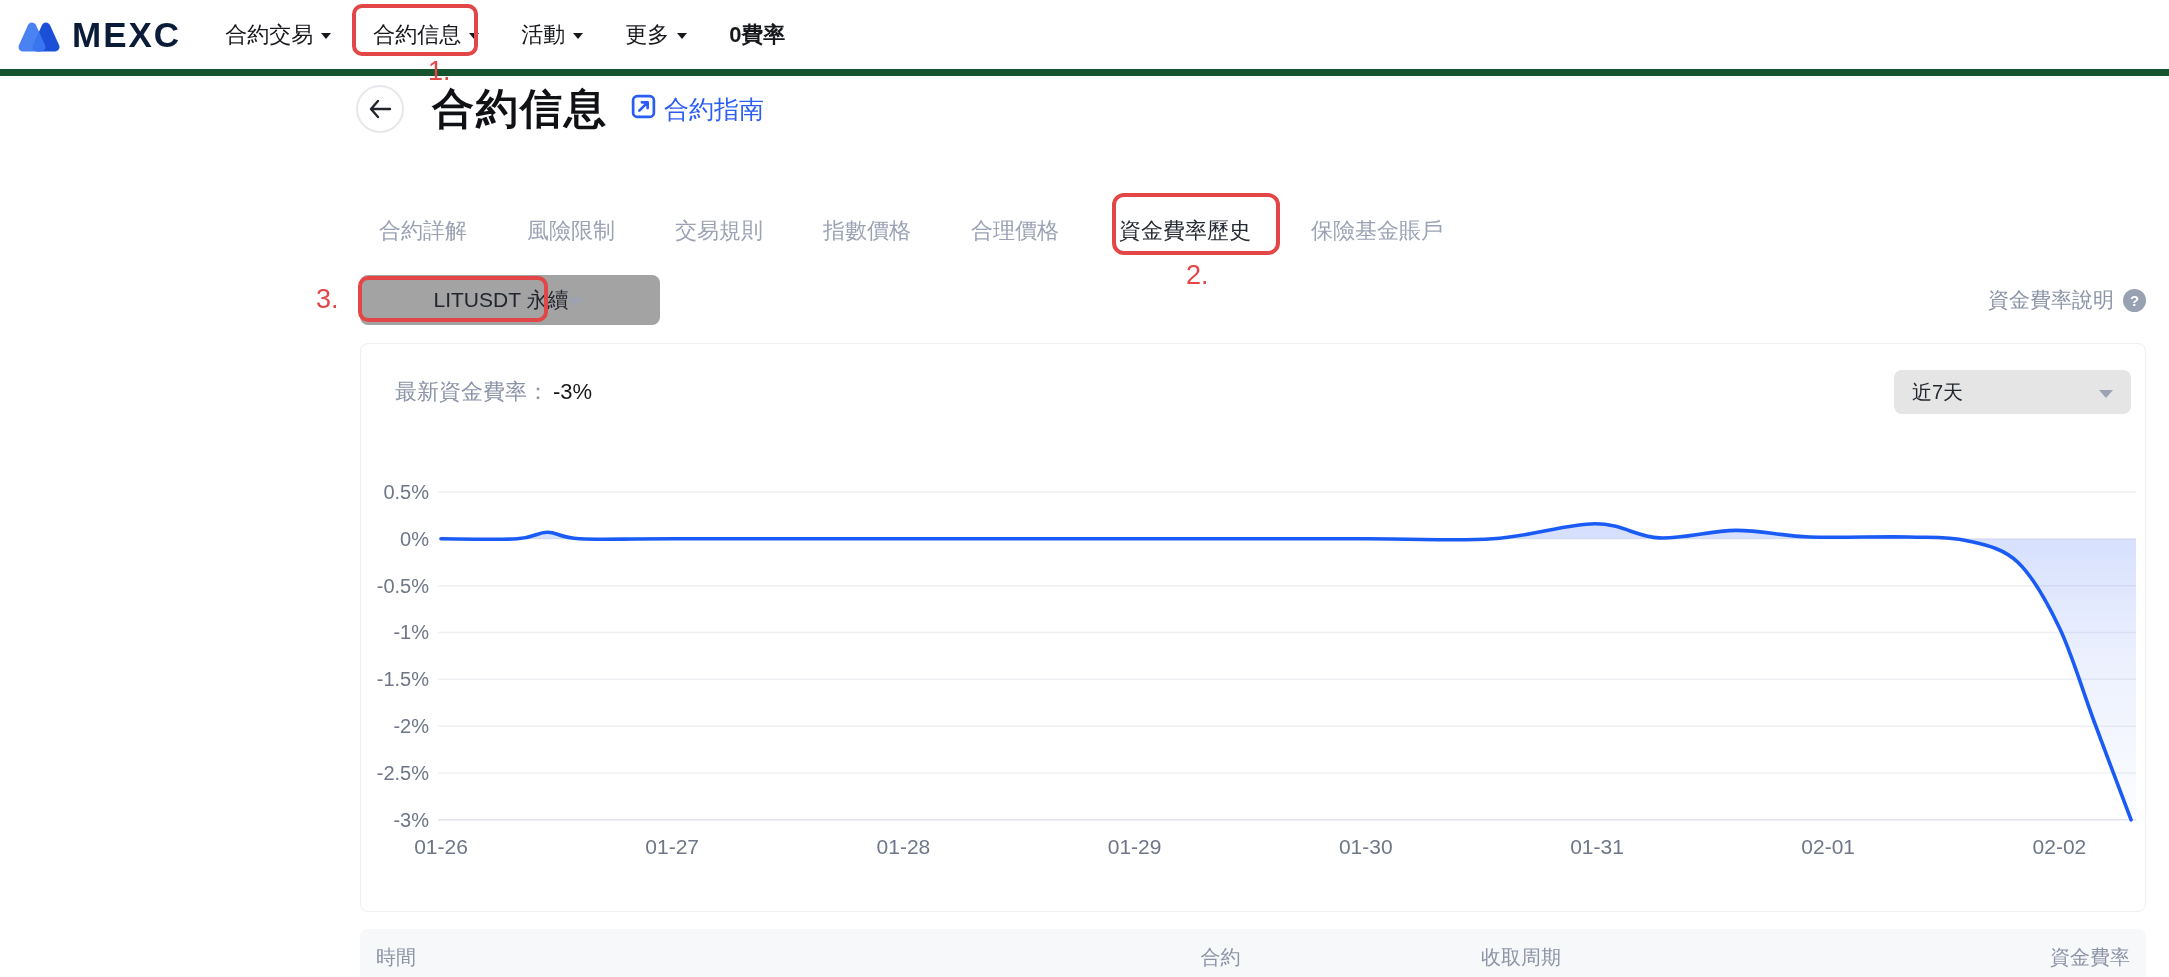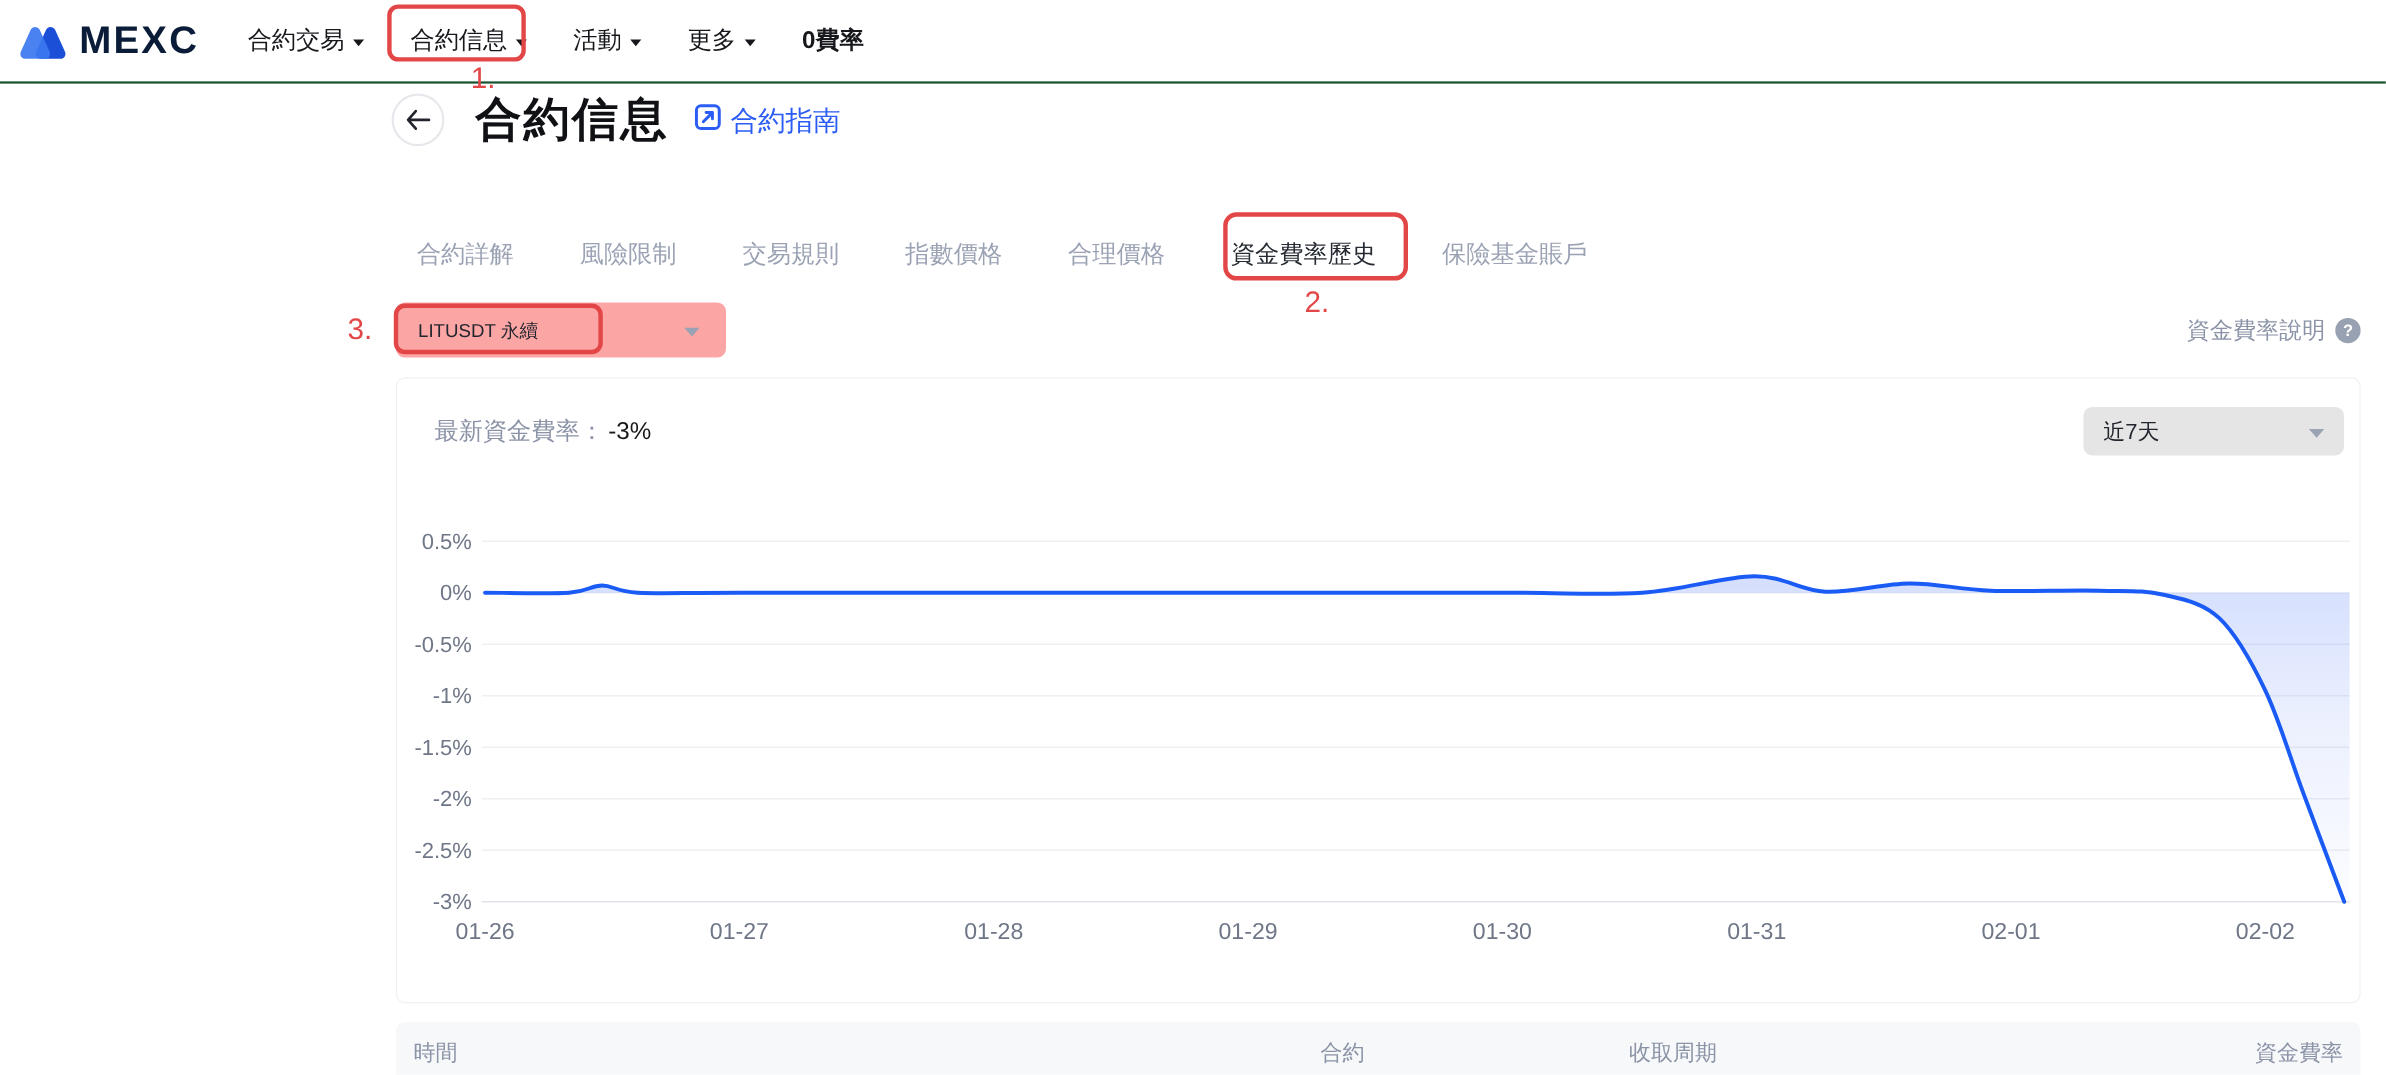--- a/index.html
+++ b/index.html
@@ -7,21 +7,21 @@
   body {
     font-family: "Liberation Sans", "DejaVu Sans", sans-serif;
     background: #ffffff;
     color: #17181c;
     overflow: hidden;
     position: relative;
   }
   
   .nav {
     height: 76px;
-    border-bottom: 2px solid #14532d;
+    border-bottom: 7px solid #14532d;
     display: flex;
     align-items: center;
     padding: 0 14px 0 14px;
   }
   .logo { display: flex; align-items: center; gap: 12px; margin-right: 38px; }
   .brand {
     font-size: 35px; font-weight: 800; letter-spacing: 2px; color: #0a1c38;
   }
   .nav-items { display: flex; align-items: center; gap: 30px; }
   .nav-item {
@@ -79,24 +79,24 @@
   .tab { font-size: 22px; color: #9aa2b4; cursor: pointer; white-space: nowrap; }
   .tab.active { color: #262b33; font-weight: 500; }
 
   
   .filter-row {
     margin: 30px 23px 0 360px;
     display: flex; align-items: center; justify-content: space-between;
   }
   .select-box {
     width: 300px; height: 50px; border-radius: 8px;
-    background: #fca5a5;
-    display: flex; align-items: center; justify-content: space-between;
+    background: #a3a3a3;
+    display: flex; align-items: center; justify-content: center;
     padding: 0 24px 0 20px;
-    font-size: 17px; color: #22262e; cursor: pointer;
+    font-size: 21px; color: #22262e; cursor: pointer;
   }
   .select-caret {
     width: 0; height: 0;
     border-left: 7px solid transparent; border-right: 7px solid transparent;
     border-top: 8px solid #9aa2b4; margin-top: 3px;
   }
   .help-link {
     display: flex; align-items: center; gap: 9px;
     color: #8b93a7; font-size: 21px; cursor: pointer;
   }

